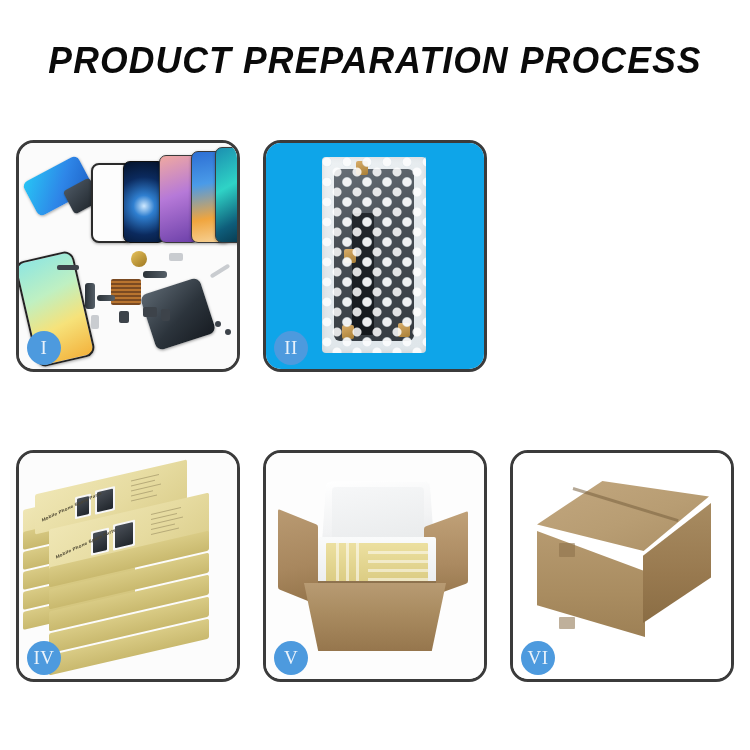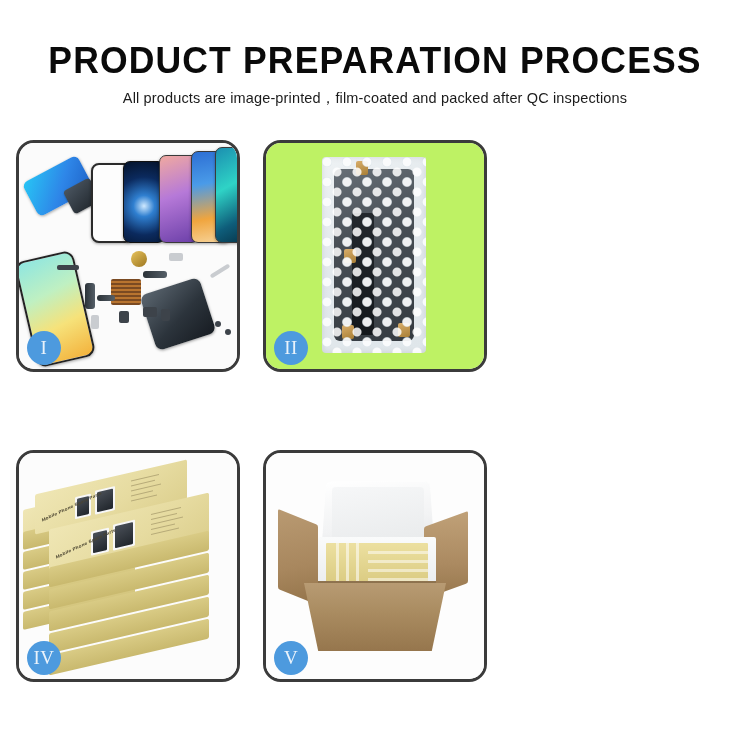--- a/index.html
+++ b/index.html
@@ -15,20 +15,21 @@
     position: relative;
   }
 
   
   .header {
     position: absolute;
     left: 0; top: 0;
     width: 744px;
     height: 130px;
     text-align: center;
+    font-style: italic;
   }
   .title {
     position: absolute;
     left: 0; top: 40px;
     width: 750px;
     font-size: 37px;
     font-weight: 700;
     letter-spacing: 1.2px;
     color: #0a0a0a;
     transform: scaleX(0.96);
@@ -154,21 +155,21 @@
     position: absolute;
     background: #3d434a;
     border-radius: 2px;
   }
   .chip.gold { background: linear-gradient(140deg,#e8c35c,#9c7620); border-radius: 50%; }
   .chip.pcb  { background: repeating-linear-gradient(0deg,#7a4a22 0 2px,#b8742f 2px 4px); }
   .chip.lt   { background: #c9ccd0; }
   .chip.flex { background: linear-gradient(90deg,#2b3238,#555f68); border-radius: 3px; }
 
   
-  .p2bg { background: #bef264; }
+  .p2bg { background: #0ea5e9; }
   .bw-bag {
     position: absolute; left: 56px; top: 14px; width: 104px; height: 196px;
     background: linear-gradient(145deg,#eef2f4 0%,#e2e8ec 45%,#dfe6ea 100%);
     border-radius: 4px;
     box-shadow: 0 0 6px rgba(0,0,0,.10) inset;
   }
   .bw-inner {
     position: absolute; left: 12px; top: 12px; width: 80px; height: 172px;
     background: linear-gradient(160deg,#5c646c 0%,#3a4148 40%,#262c32 100%);
     border-radius: 6px;
@@ -354,21 +355,20 @@
     position: absolute;
     background: rgba(138,112,72,.55);
     border-radius: 1px;
   }
 </style>
 </head>
 <body>
 
 <div class="header">
   <div class="title">PRODUCT PREPARATION PROCESS</div>
-  <div class="subtitle">All products are image-printed，film-coated and packed after QC inspections</div>
 </div>
 
 <div class="grid">
 
   <div class="panel p1">
     <div class="photo p1bg">
       <div class="ph ph-a"></div>
       <div class="ph-a2"></div>
       <div class="ph ph-b"></div>
       <div class="ph ph-c"></div>
@@ -479,14 +479,25 @@
         <div class="h" style="top:17px;"></div>
         <div class="h" style="top:26px;"></div>
         <div class="h" style="top:35px;"></div>
       </div>
       <div class="c5-inner"></div>
       <div class="c5-body"></div>
       <div class="badge bpos">V</div>
     </div>
   </div>
 
+  <div class="panel p6">
+    <div class="photo p6bg">
+      <div class="c6-top"></div>
+      <div class="c6-seam"></div>
+      <div class="c6-front"></div>
+      <div class="c6-side"></div>
+      <div class="c6-tape" style="left:46px;top:90px;width:16px;height:14px;"></div>
+      <div class="c6-tape" style="left:46px;top:164px;width:16px;height:12px;"></div>
+      <div class="badge bpos">VI</div>
+    </div>
+  </div>
 
 </div>
 
 </body></html>

